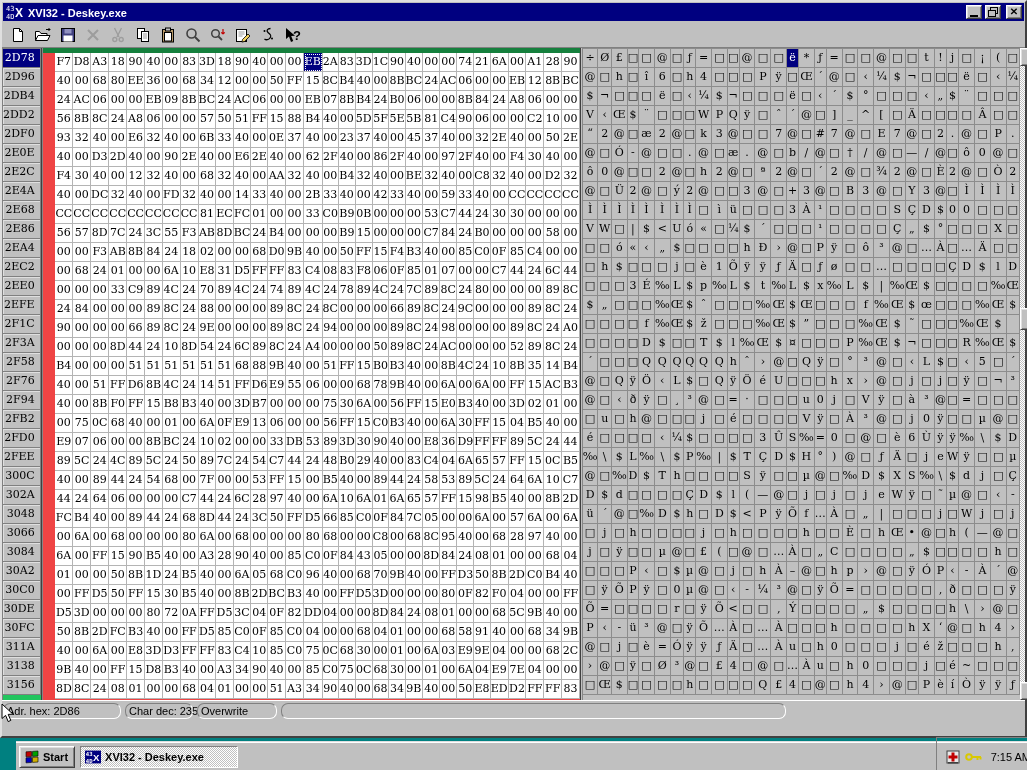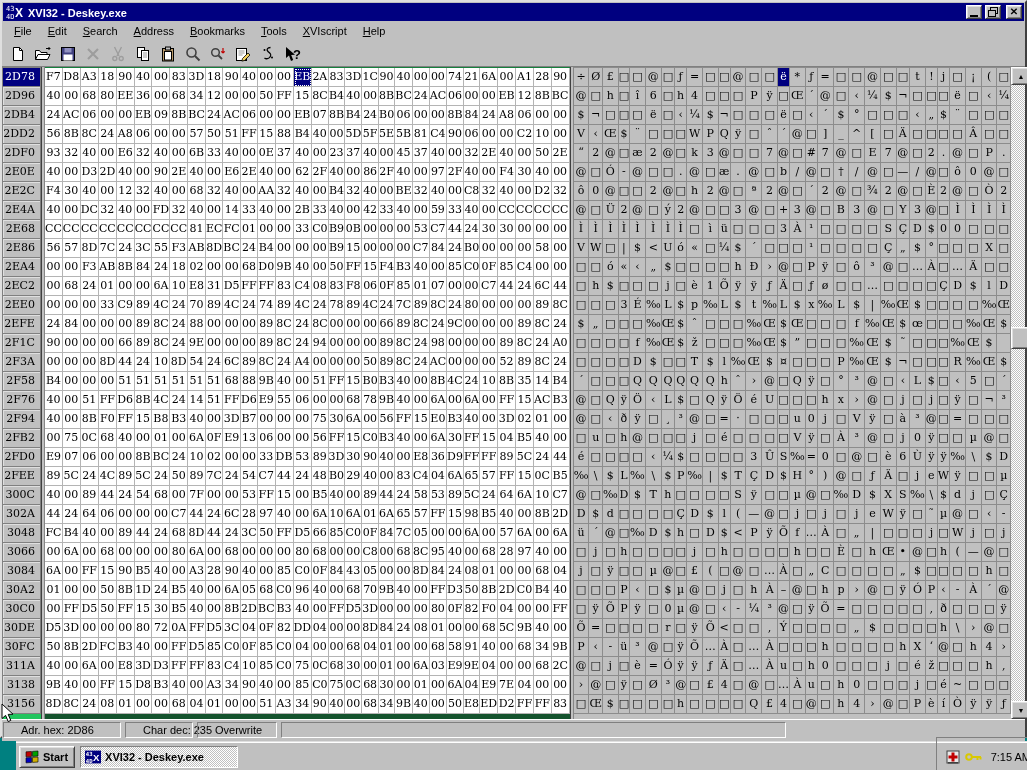--- a/index.html
+++ b/index.html
@@ -45,22 +45,22 @@
   
   .editor { position:relative; height:652px; background:#c0c0c0; display:flex; }
   .addr-pane { width:55px; border-top:1px solid #808080; border-left:1px solid #808080;
                display:grid; grid-auto-rows:19px; align-content:start; background:#22c55e; }
   .addr-cell { font:11px "DejaVu Serif", "DejaVu Sans", serif; color:#000; text-align:right;
                padding-right:5px; line-height:18px; background:#c0c0c0;
                border-right:1px solid #808080; border-bottom:1px solid #808080;
                box-shadow: inset 1px 1px 0 #dfdfdf; }
   .addr-cell.sel { background:#000080; color:#ffffff; box-shadow:none; }
   .vsep { width:5px; background:#c0c0c0; border-left:1px solid #404040; border-right:1px solid #868686; }
-  .hex-pane { width:580px; background:#14532d; border-top:1px solid #15803d;
-              display:grid; grid-template-columns:repeat(30,1fr); grid-auto-rows:19px; align-content:start; }
+  .hex-pane { width:580px; background:#ef4444; border-top:5px solid #15803d;
+              display:grid; grid-template-columns:repeat(30,1fr); grid-auto-rows:19px; align-content:start;padding-left:12px; }
   .hex-cell { font:11px "DejaVu Serif", "DejaVu Sans", serif; color:#000; text-align:center;
               line-height:18px; background:#ffffff;
               border-right:1px solid #b4b4b4; border-bottom:1px solid #b4b4b4; }
   .char-pane { flex:1 1 auto; background:#c0c0c0; border-top:1px solid #8c8c8c;
                display:grid; grid-template-columns:repeat(30,1fr); grid-auto-rows:19px; align-content:start; }
   .char-cell { font:11px "DejaVu Serif", "DejaVu Sans", serif; color:#000; text-align:center;
                line-height:18px; background:#c0c0c0;
                border-right:1px solid #8c8c8c; border-bottom:1px solid #8c8c8c; }
   .hex-cell.sel, .char-cell.sel { background:#000080; color:#ffffff; }
   .hex-cell.sel { outline:1px dotted #ffffff; outline-offset:-2px; }
@@ -69,21 +69,21 @@
   .vscroll { width:20px; position:relative; }
   .scroll-btn { position:absolute; left:0; width:20px; height:18px; background:#c0c0c0;
                 display:flex; align-items:center; justify-content:center; font-size:7px; color:#000; }
   .scroll-btn.up { top:0; }
   .scroll-btn.down { bottom:0; }
   .scroll-thumb { position:absolute; left:0; top:260px; width:20px; height:22px; background:#c0c0c0; }
 
   
   .statusbar { height:22px; display:flex; gap:4px; padding:2px 1px 3px 1px; background:#c0c0c0;
                border-top:1px solid #ffffff; }
-  .status-panel { font-size:11px; color:#000; padding:1px 5px 0 17px; white-space:nowrap; }
+  .status-panel { font-size:11px; color:#000; padding:1px 5px 0 3px; white-space:nowrap;border-radius:7px; }
   .status-panel.p1 { width:118px; }
   .status-panel.p2 { width:68px; }
   .status-panel.p3 { width:80px; }
   .status-panel.p4 { width:505px; }
 
   
   .taskbar { position:absolute; left:16px; bottom:0; width:1027px; height:28px; background:#c0c0c0;
              border-top:1px solid #ffffff; box-shadow:0 -1px 0 #dfdfdf;
              display:flex; align-items:center; padding:2px 3px; gap:5px; }
   .start-btn { height:22px; display:flex; align-items:center; gap:3px; padding:0 6px 0 4px;
@@ -118,30 +118,20 @@
       <svg width="10" height="10" viewBox="0 0 10 10">
         <rect x="2.5" y="0.5" width="7" height="6" fill="#c0c0c0" stroke="#000"></rect>
         <rect x="0.5" y="3.5" width="7" height="6" fill="#c0c0c0" stroke="#000"></rect>
       </svg>
     </div>
     <div class="tb-btn raised close">
         <span>✕</span>
       </div>
   </div>
 
-  <div class="menubar" id="menubar">
-      <span class="menu-item"><u>F</u>ile</span>
-      <span class="menu-item"><u>E</u>dit</span>
-      <span class="menu-item"><u>S</u>earch</span>
-      <span class="menu-item"><u>A</u>ddress</span>
-      <span class="menu-item"><u>B</u>ookmarks</span>
-      <span class="menu-item"><u>T</u>ools</span>
-      <span class="menu-item"><u>X</u>VIscript</span>
-      <span class="menu-item"><u>H</u>elp</span>
-    </div>
 
   <div class="toolbar" id="toolbar">
       <div class="tool-btn">
         <svg width="16" height="16" viewBox="0 0 16 16">
           <path d="M3.5 1.5h6l3 3v10h-9z" fill="#fff" stroke="#000"></path>
           <path d="M9.5 1.5v3h3" fill="none" stroke="#000"></path>
         </svg>
       </div>
       <div class="tool-btn">
         <svg width="18" height="16" viewBox="0 0 18 16">

